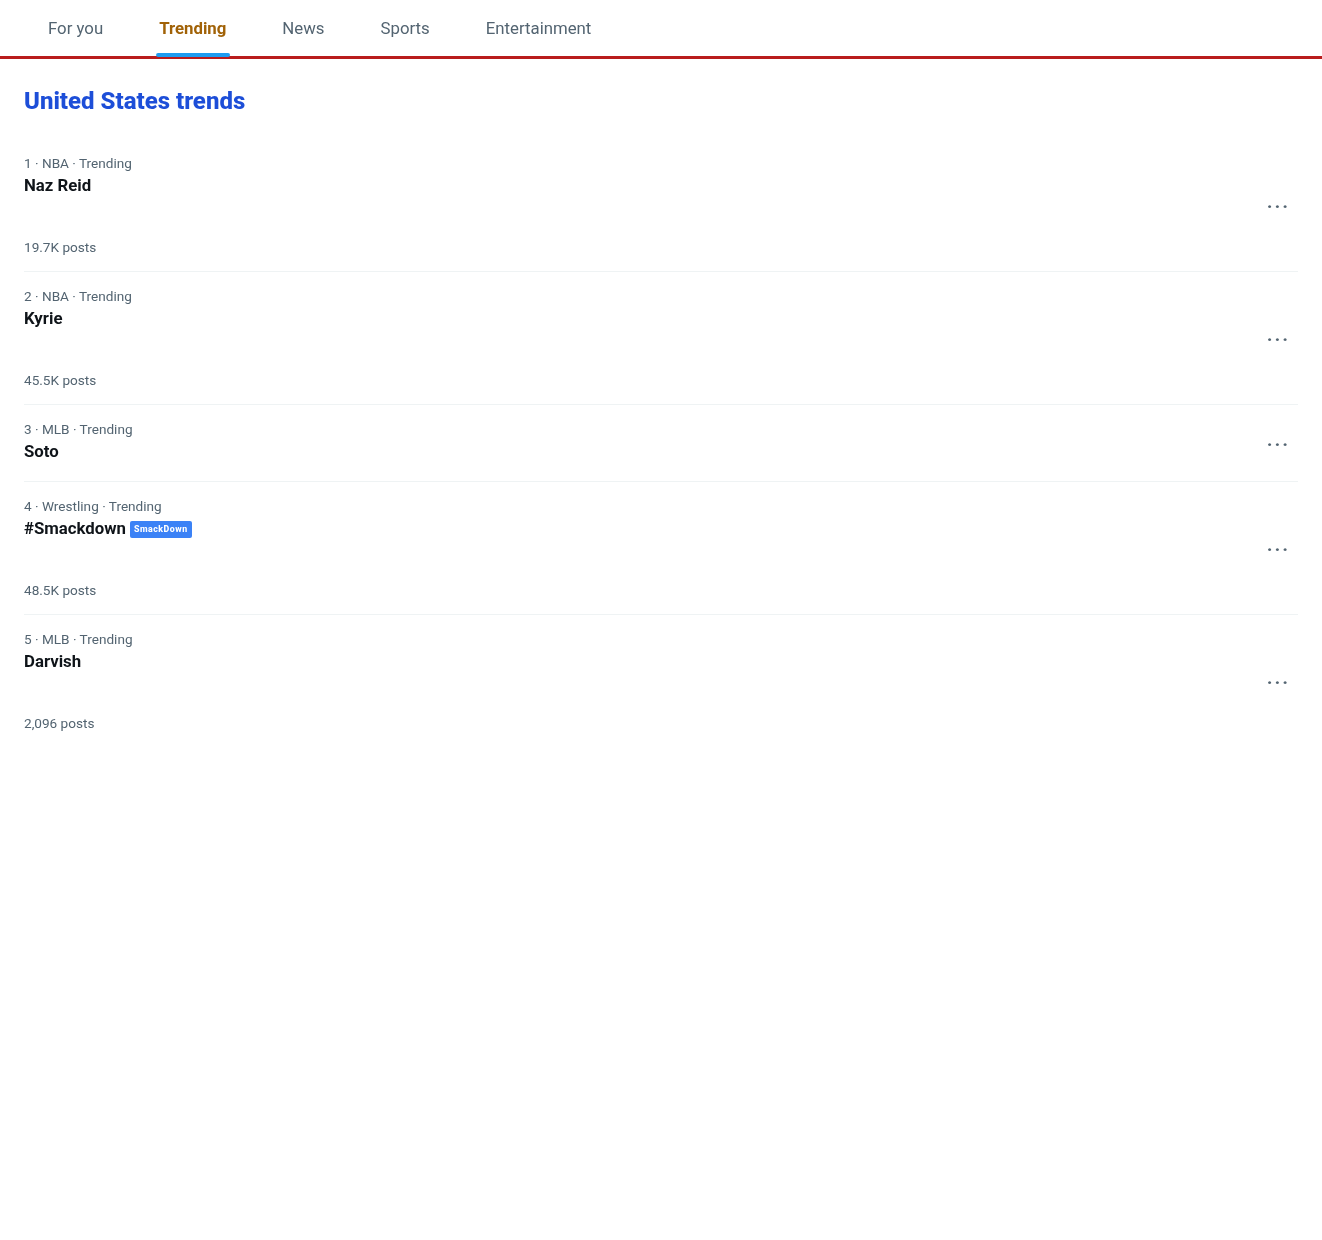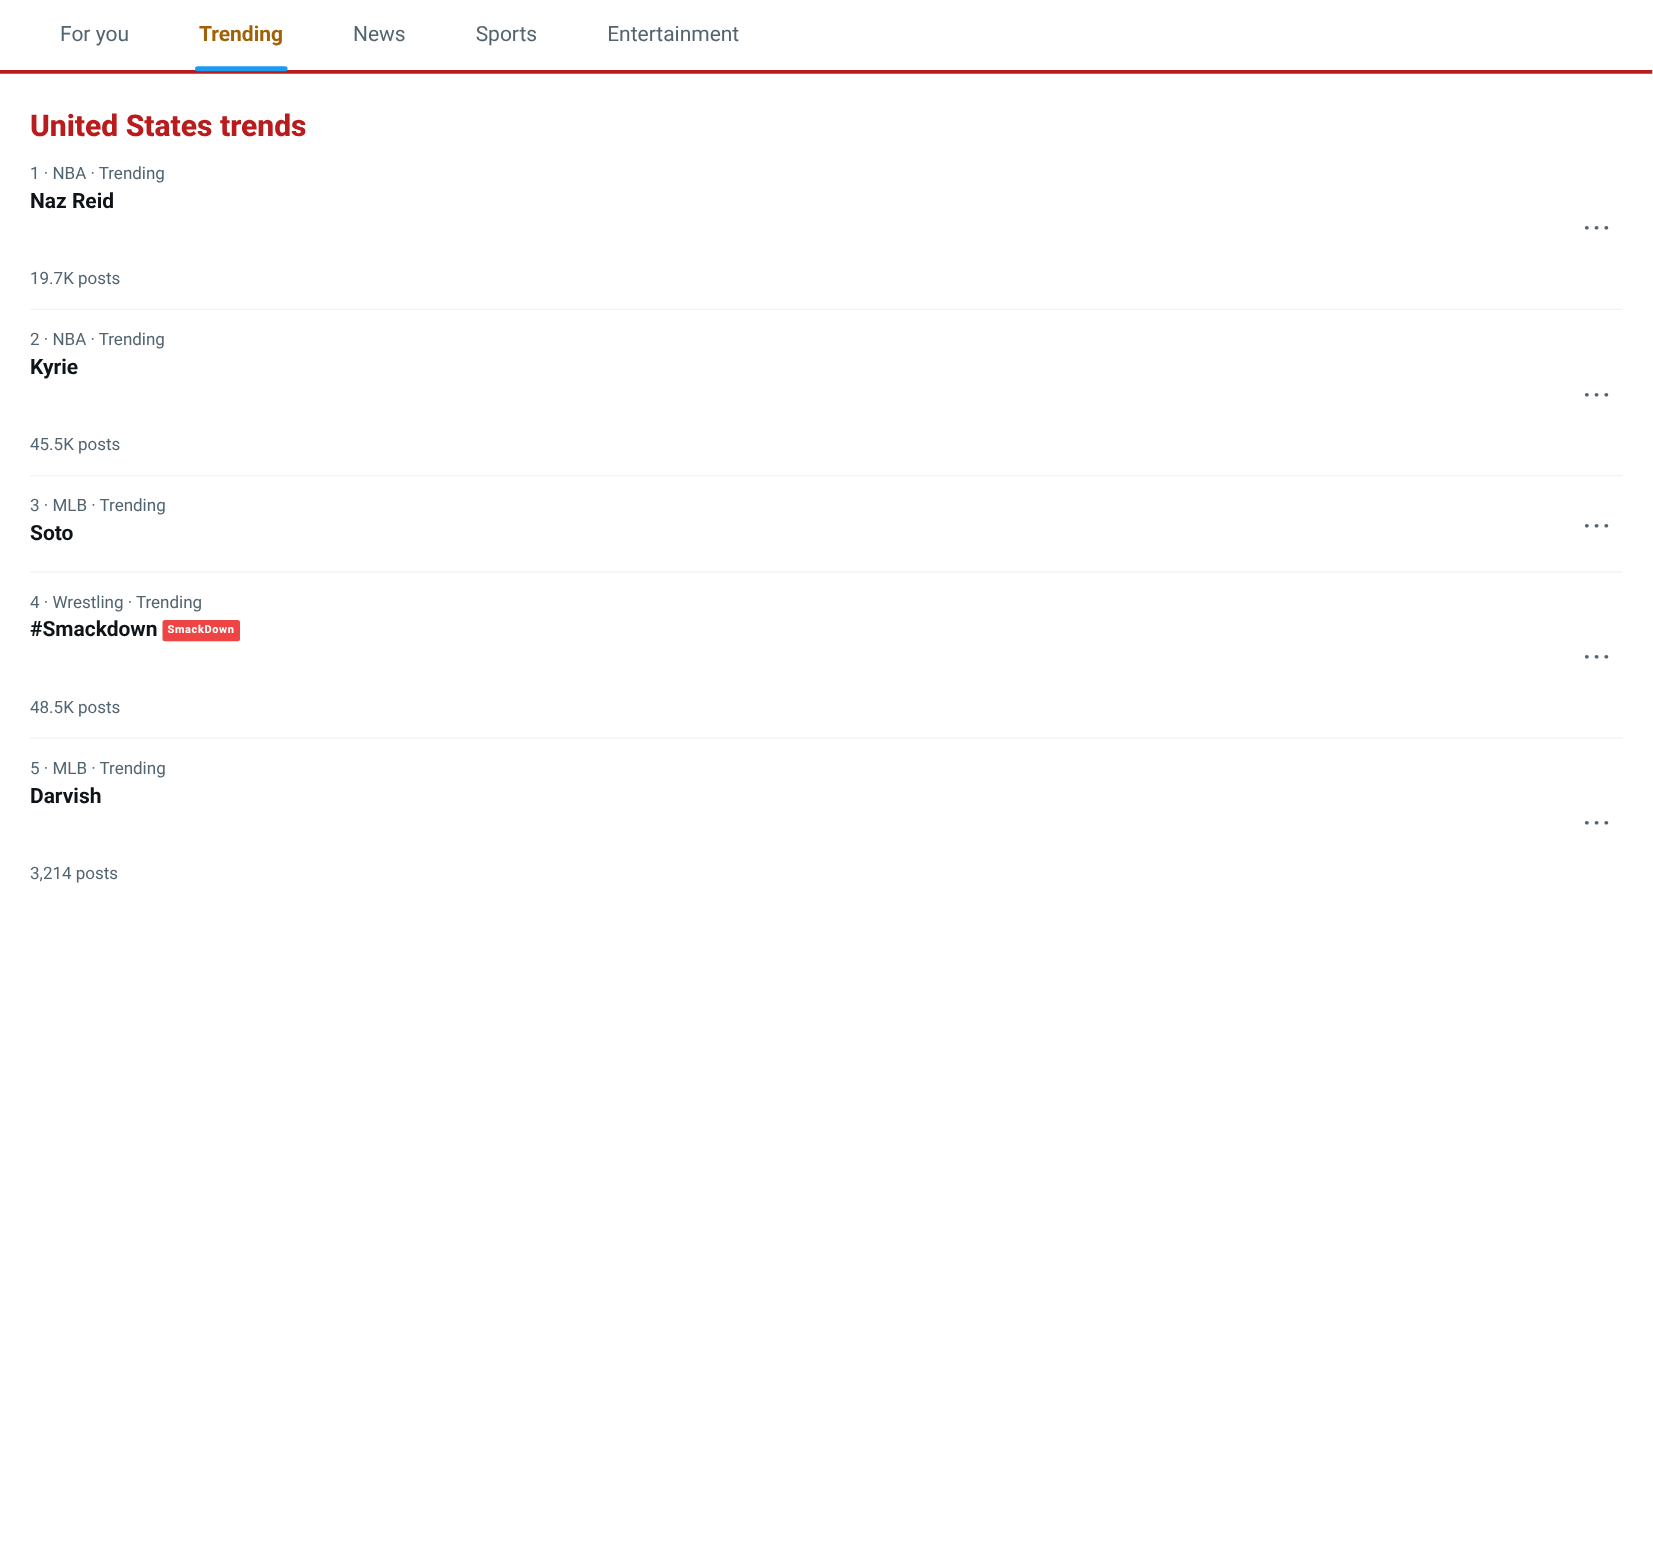--- a/index.html
+++ b/index.html
@@ -51,21 +51,22 @@
       border-radius: 2px;
     }
 
     .content {
       padding: 20px 24px;
     }
 
     .section-title {
       font-size: 1.5rem;
       font-weight: 800;
-      color: #b91c1c;
+      color: #1d4ed8;
+      margin-bottom: 24px;
       margin-top: 8px;
     }
 
     .trend-item {
       display: flex;
       justify-content: space-between;
       align-items: center;
       padding: 16px 0;
       border-bottom: 1px solid #eff3f4;
       cursor: pointer;
@@ -107,21 +108,21 @@
       display: flex;
       align-items: center;
       justify-content: center;
       letter-spacing: 2px;
       font-weight: 700;
       margin-top: 2px;
     }
 
     .smackdown-badge {
       display: inline-block;
-      background: #ef4444;
+      background: #3b82f6;
       color: white;
       font-size: 0.55rem;
       font-weight: 800;
       padding: 2px 4px;
       border-radius: 2px;
       margin-left: 4px;
       vertical-align: middle;
       letter-spacing: 0.5px;
       line-height: 1.4;
     }
@@ -168,18 +169,18 @@
           <div class="trend-meta">4 · Wrestling · Trending</div>
           <div class="trend-name">#Smackdown<span class="smackdown-badge">SmackDown</span></div>
           <div class="trend-posts">48.5K posts</div>
         </div>
         <div class="trend-more">···</div>
       </div>
       <div class="trend-item">
         <div class="trend-left">
           <div class="trend-meta">5 · MLB · Trending</div>
           <div class="trend-name">Darvish</div>
-          <div class="trend-posts">3,214 posts</div>
+          <div class="trend-posts">2,096 posts</div>
         </div>
         <div class="trend-more">···</div>
       </div>
     </div>
 </div>
 
 </body></html>

